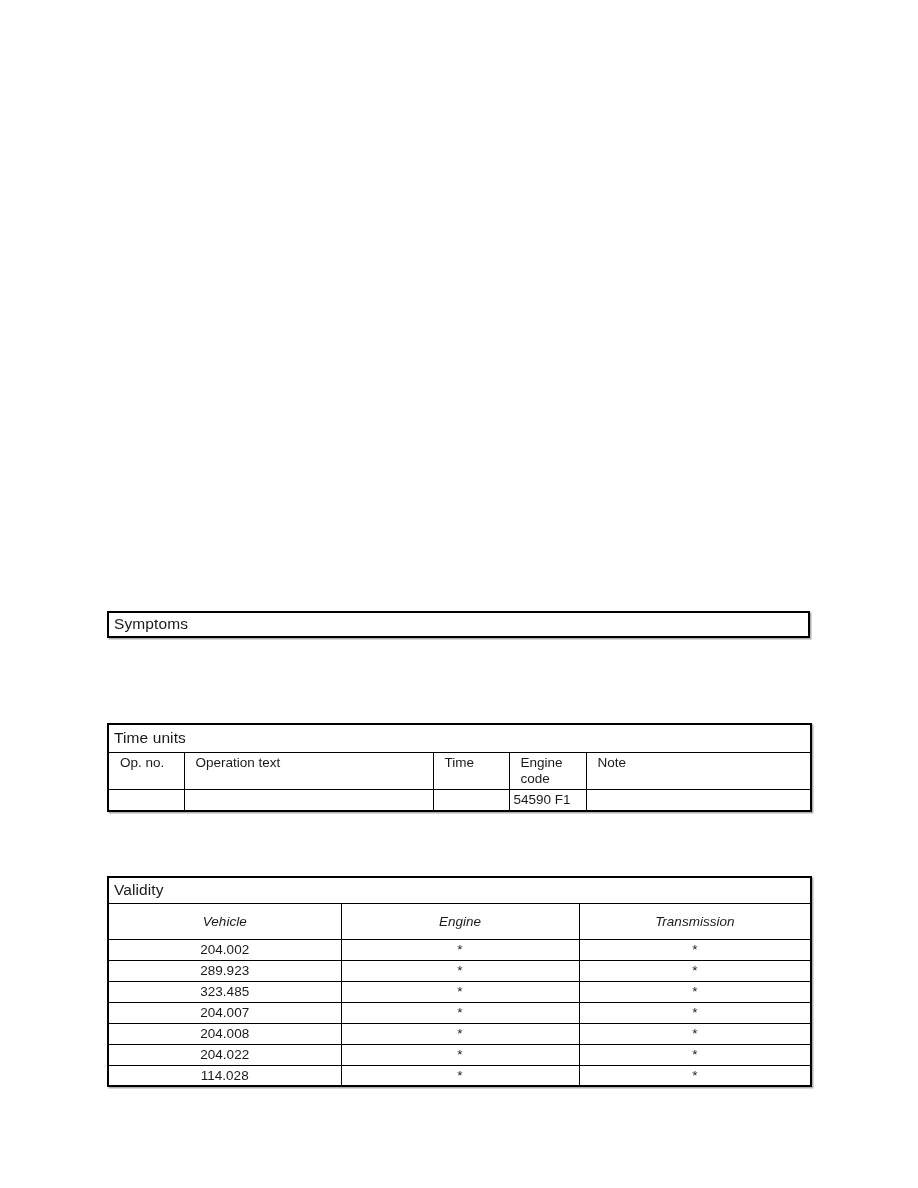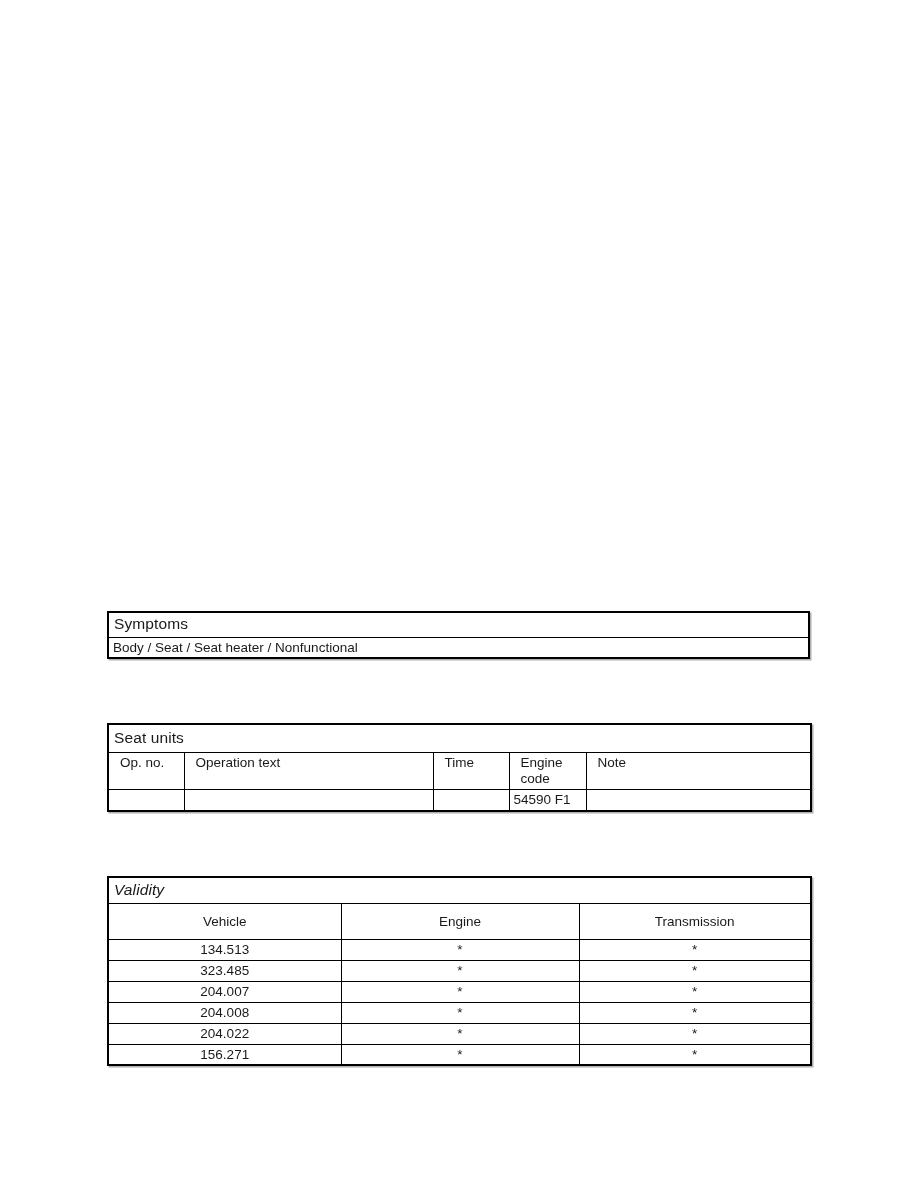--- a/index.html
+++ b/index.html
@@ -58,61 +58,59 @@
   }
   #workunits td.data-cell {
     height: 22px;
     padding: 1px 4px;
     vertical-align: middle;
     text-align: left;
   }
 
   
   #validity { top: 876px; }
-  #validity td.title-cell { height: 26px; font-style: italic; }
+  #validity td.title-cell { height: 26px; }
   #validity td.head-cell {
     height: 22px;
     padding: 10px 4px;
     text-align: center;
     vertical-align: middle;
+    font-style: italic;
   }
   #validity td.data-cell {
     height: 21px;
     padding: 0 4px;
     text-align: center;
     vertical-align: middle;
   }
 </style>
 </head>
 <body>
 
 <div class="page">
 
   <table id="symptoms" class="doc-table">
     <tbody>
         <tr>
       <td class="title-cell">Symptoms</td>
     </tr>
-    <tr>
-      <td class="data-cell">Body / Seat / Seat heater / Nonfunctional</td>
-    </tr>
   </tbody>
     </table>
 
   <table id="workunits" class="doc-table">
     <colgroup>
       <col style="width:76px">
         <col style="width:249px">
         <col style="width:76px">
         <col style="width:77px">
         <col style="width:225px">
     </colgroup>
     <tbody>
         <tr>
-      <td class="title-cell" colspan="5">Seat units</td>
+      <td class="title-cell" colspan="5">Time units</td>
     </tr>
     <tr>
       <td class="head-cell">Op. no.</td>
       <td class="head-cell">Operation text</td>
       <td class="head-cell">Time</td>
       <td class="head-cell">Engine code</td>
       <td class="head-cell">Note</td>
     </tr>
     <tr>
       <td class="data-cell"></td>
@@ -133,21 +131,26 @@
     <tbody>
         <tr>
       <td class="title-cell" colspan="3">Validity</td>
     </tr>
     <tr>
       <td class="head-cell">Vehicle</td>
       <td class="head-cell">Engine</td>
       <td class="head-cell">Transmission</td>
     </tr>
     <tr>
-      <td class="data-cell">134.513</td>
+      <td class="data-cell">204.002</td>
+      <td class="data-cell">*</td>
+      <td class="data-cell">*</td>
+    </tr>
+    <tr>
+      <td class="data-cell">289.923</td>
       <td class="data-cell">*</td>
       <td class="data-cell">*</td>
     </tr>
     <tr>
       <td class="data-cell">323.485</td>
       <td class="data-cell">*</td>
       <td class="data-cell">*</td>
     </tr>
     <tr>
       <td class="data-cell">204.007</td>
@@ -158,20 +161,20 @@
       <td class="data-cell">204.008</td>
       <td class="data-cell">*</td>
       <td class="data-cell">*</td>
     </tr>
     <tr>
       <td class="data-cell">204.022</td>
       <td class="data-cell">*</td>
       <td class="data-cell">*</td>
     </tr>
     <tr>
-      <td class="data-cell">156.271</td>
+      <td class="data-cell">114.028</td>
       <td class="data-cell">*</td>
       <td class="data-cell">*</td>
     </tr>
   </tbody>
     </table>
 
 </div>
 
 </body></html>

